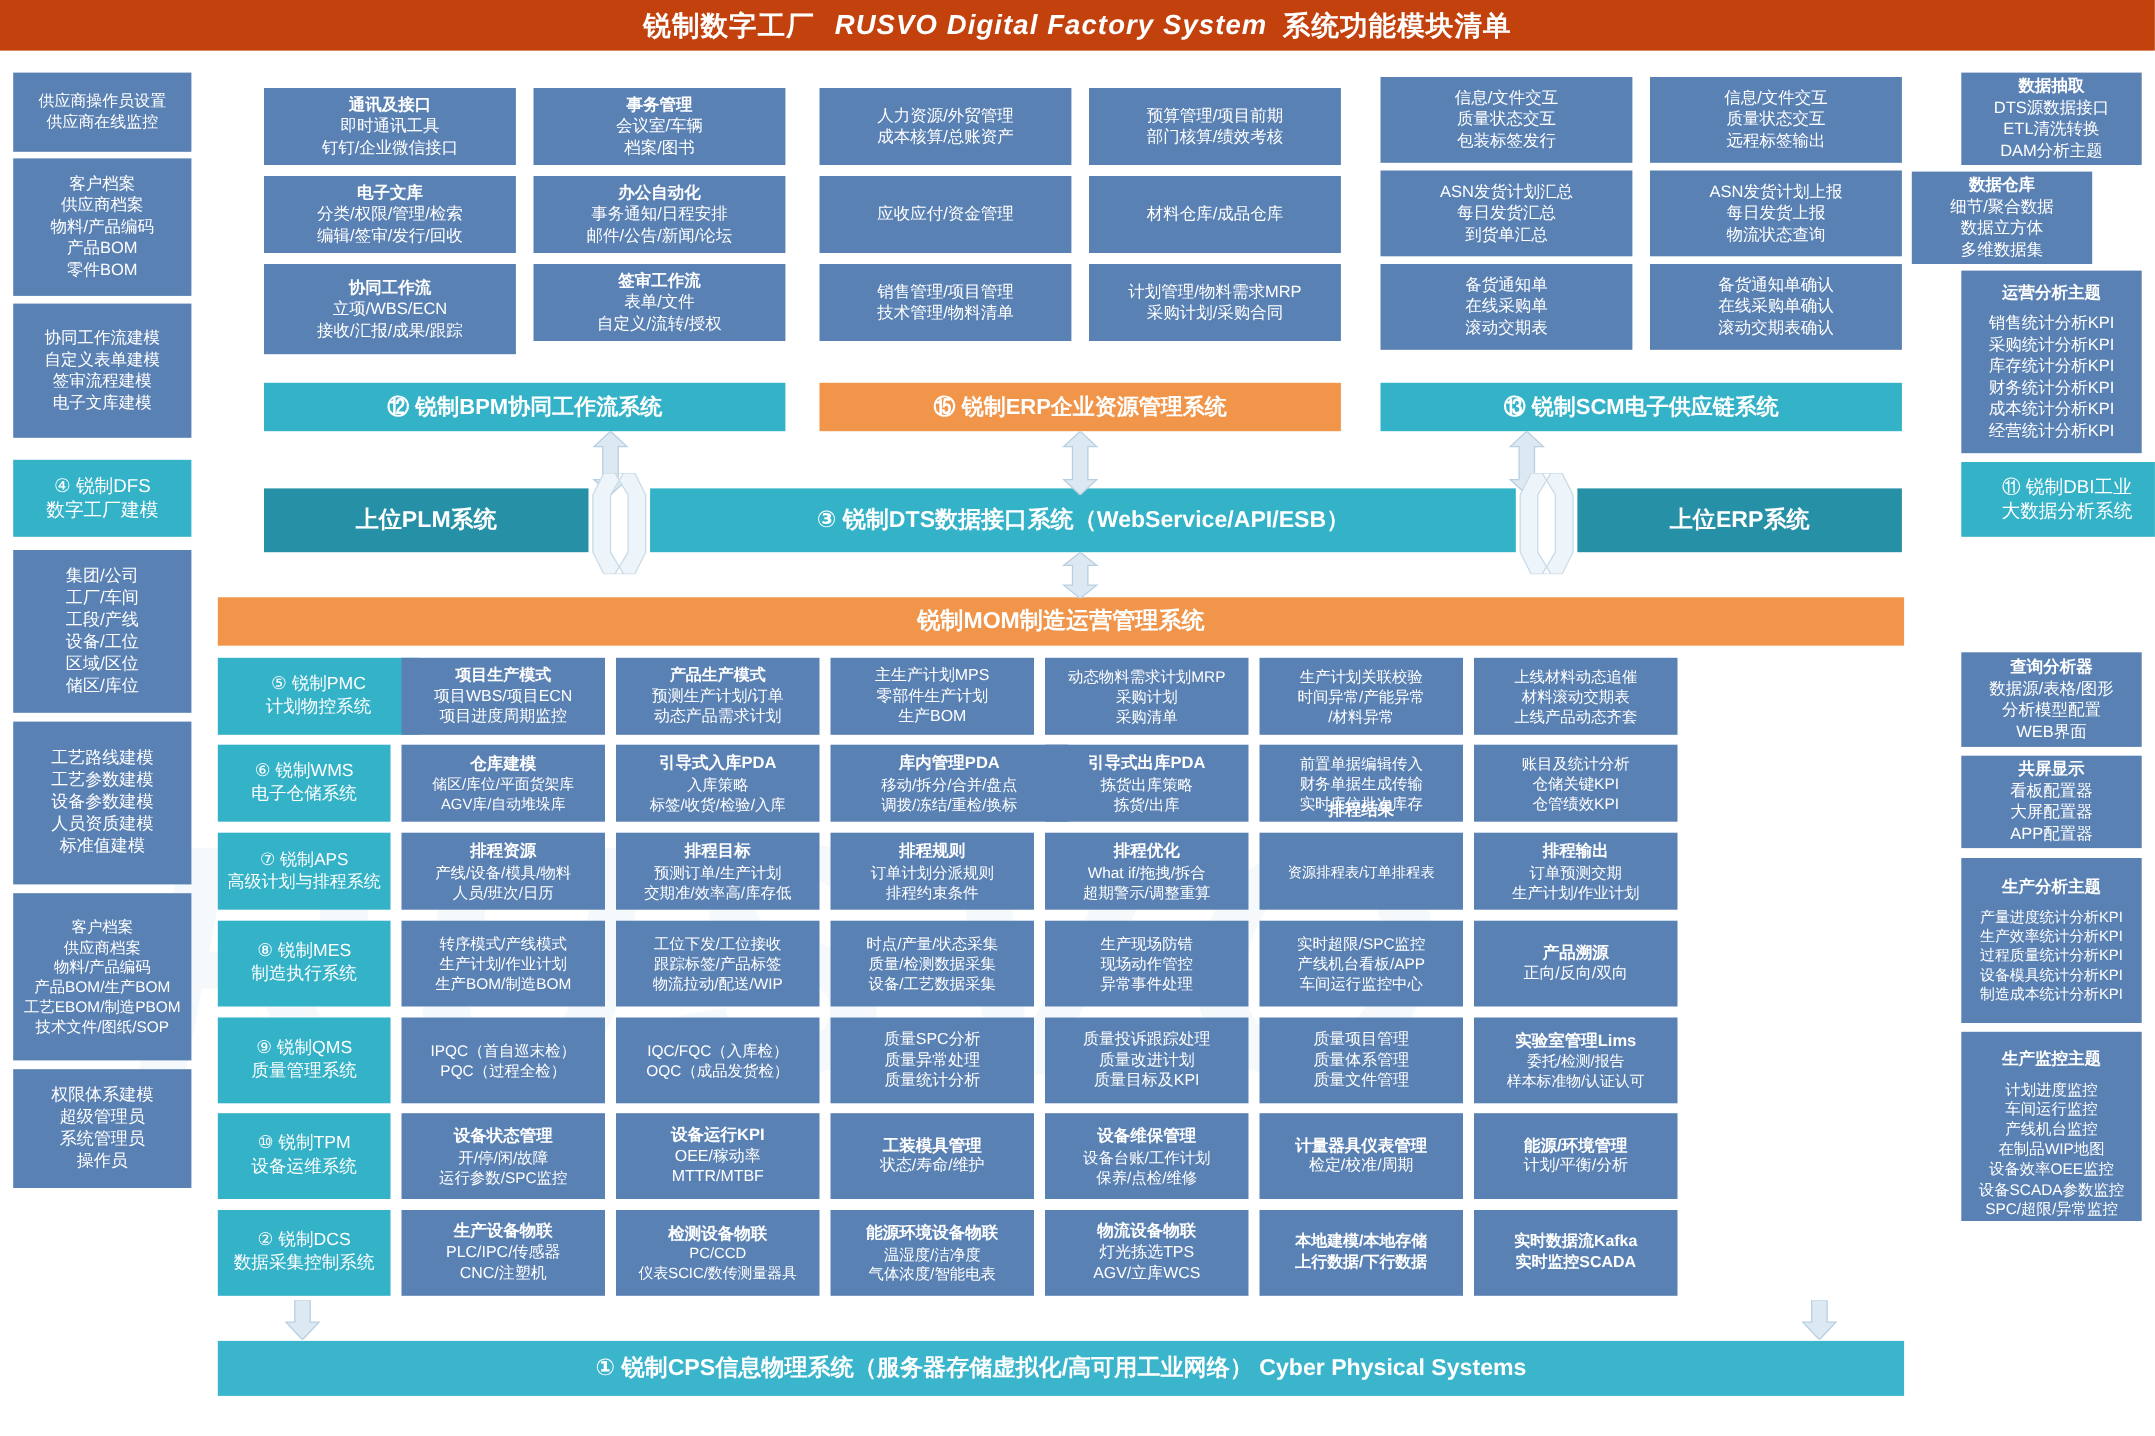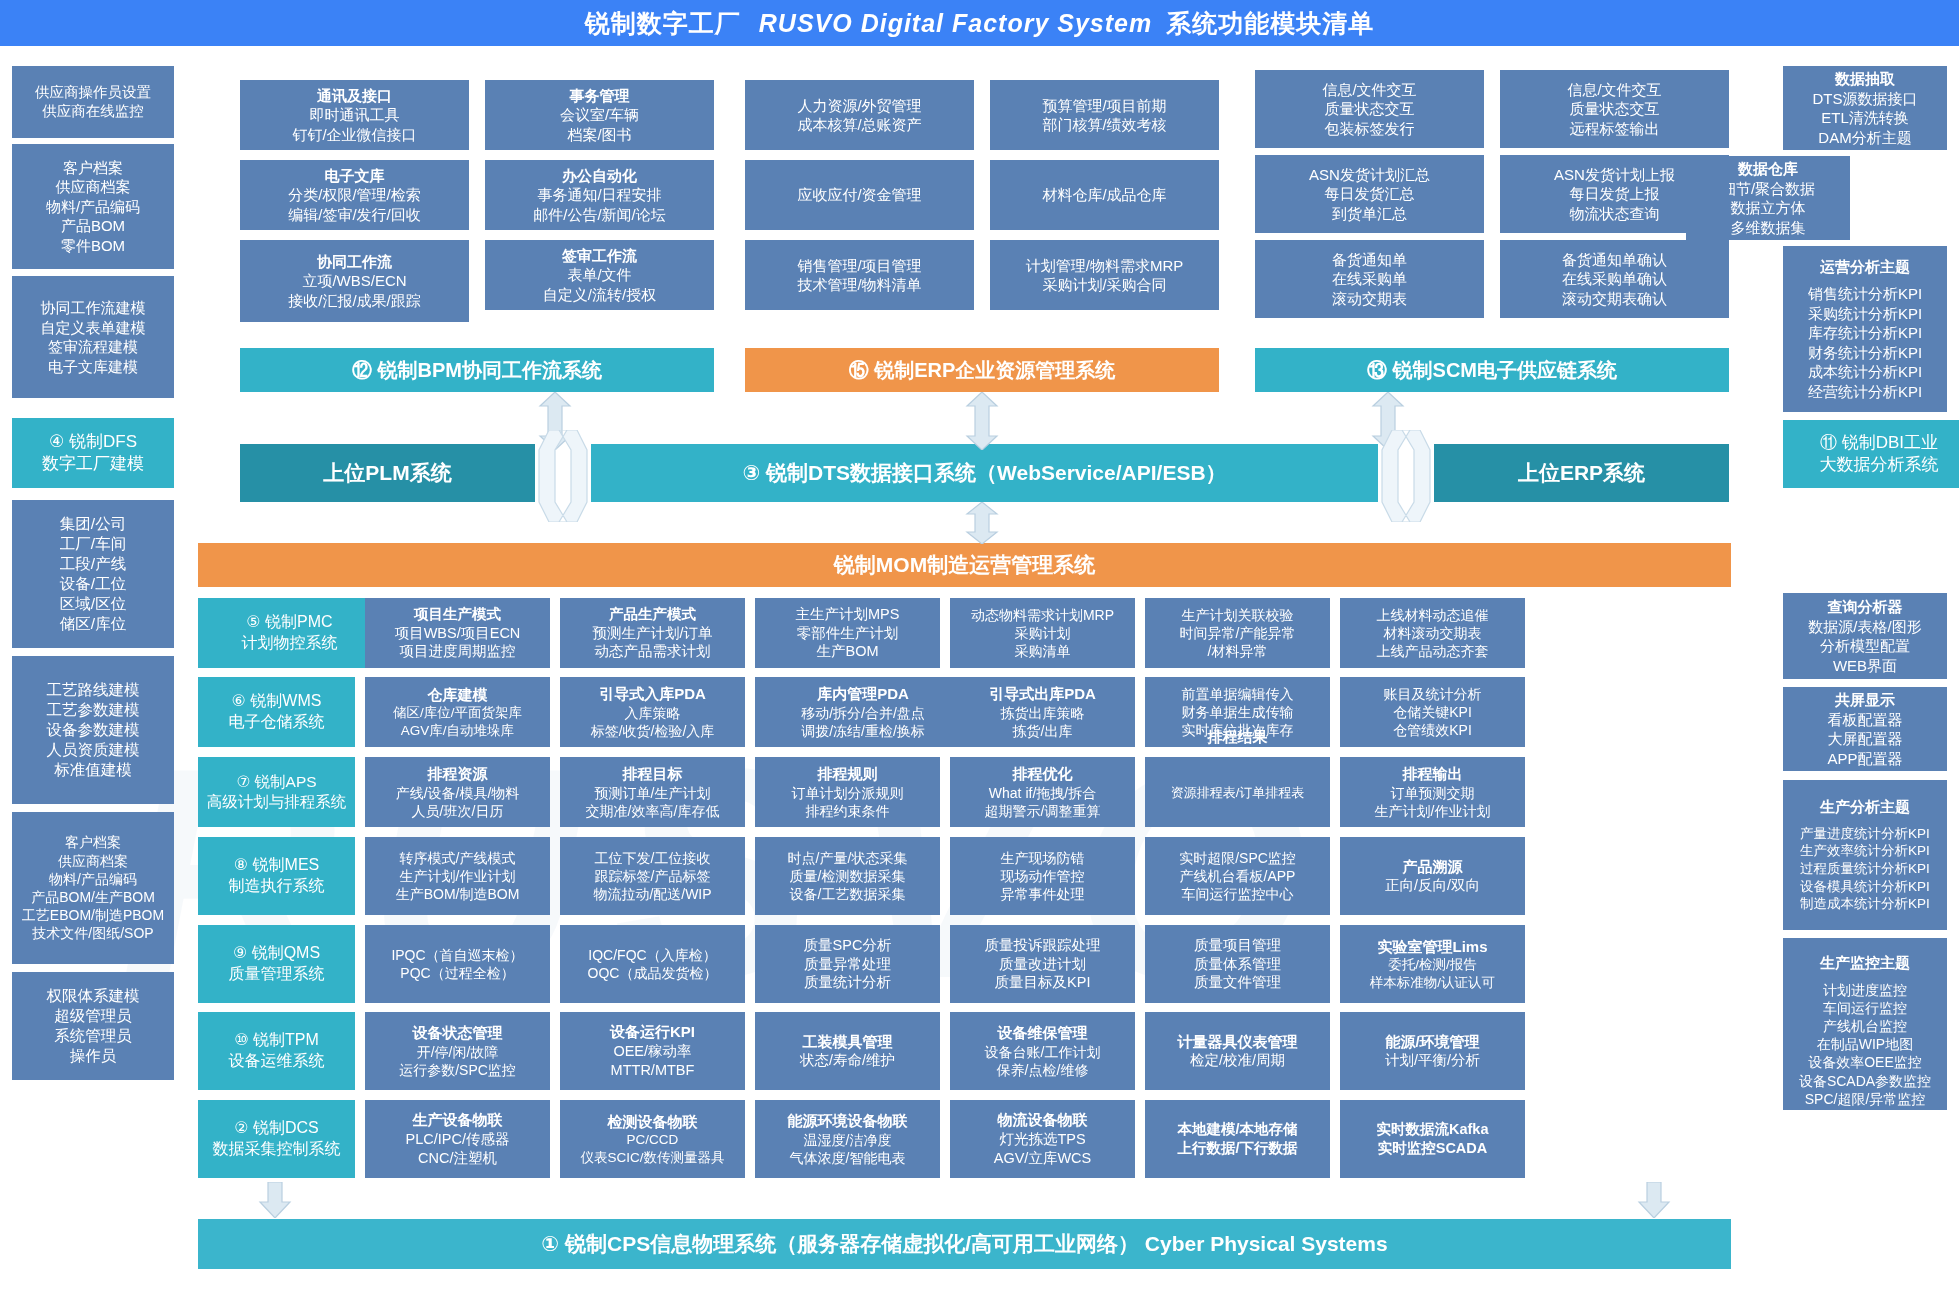--- a/index.html
+++ b/index.html
@@ -14,21 +14,21 @@
   .watermark{
     position:absolute; left:120px; top:700px; width:1400px; height:420px;
     pointer-events:none; opacity:.35; z-index:0;
     font-size:300px; color:#e8eef5; font-weight:700; letter-spacing:30px;
     font-style:italic; white-space:nowrap; overflow:hidden;
   }
   .page { position:relative; z-index:1; width:1959px; height:1305px; }
 
   .title-bar{
     position:absolute; left:0; top:0; width:1959px; height:46px;
-    background:#3b82f6; color:#fff; display:flex; align-items:center; justify-content:center;
+    background:#c2410c; color:#fff; display:flex; align-items:center; justify-content:center;
     font-size:25px; font-weight:700; letter-spacing:1px;
   }
   .title-bar .ital{ font-style:italic; font-weight:700; }
 
   
   .box{
     position:absolute;
     display:flex; flex-direction:column; align-items:center; justify-content:center;
     text-align:center; color:#fff; line-height:1.30;
     padding:2px 4px;
@@ -123,21 +123,21 @@
     <div class="ln">操作员</div>
   </div>
 
   <div class="box blue" style="left:1783px; top:66px; width:164px; height:84px; font-size:15px;">
     <div class="hd">数据抽取</div>
     <div class="ln">DTS源数据接口</div>
     <div class="ln">ETL清洗转换</div>
     <div class="ln">DAM分析主题</div>
   </div>
 
-  <div class="box blue" style="left:1686px; top:156px; width:164px; height:84px; font-size:15px;">
+  <div class="box blue" style="left:1738px; top:156px; width:164px; height:84px; font-size:15px;">
     <div class="hd">数据仓库</div>
     <div class="ln">细节/聚合数据</div>
     <div class="ln">数据立方体</div>
     <div class="ln">多维数据集</div>
   </div>
 
   <div class="box blue" style="left:1783px; top:246px; width:164px; height:166px; font-size:15px;">
     <div class="hd" style="margin-bottom:8px">运营分析主题</div>
     <div class="ln">销售统计分析KPI</div>
     <div class="ln">采购统计分析KPI</div>

